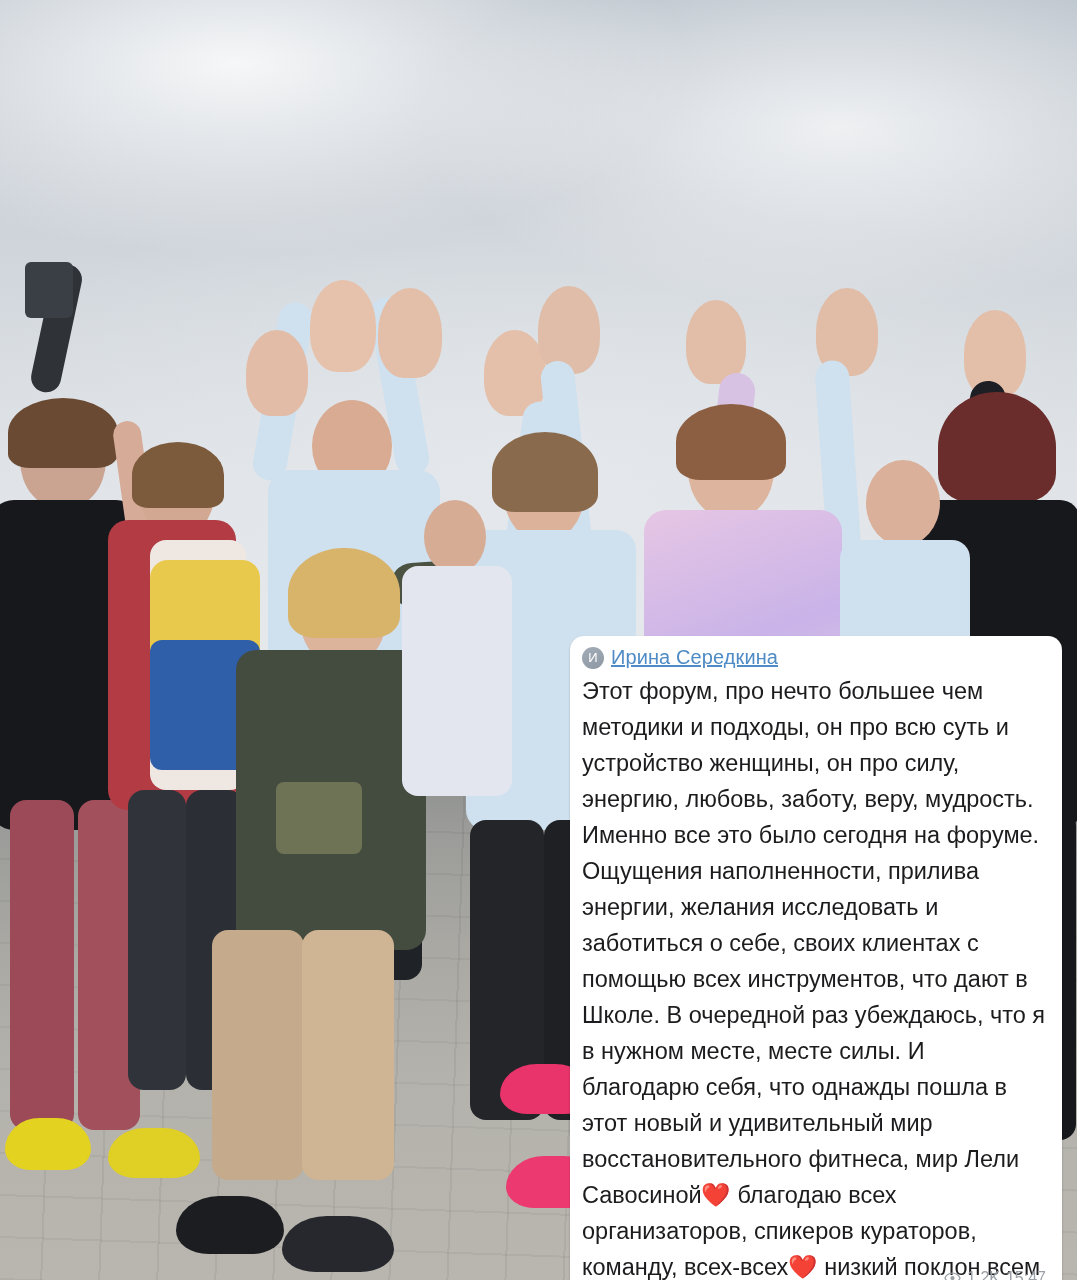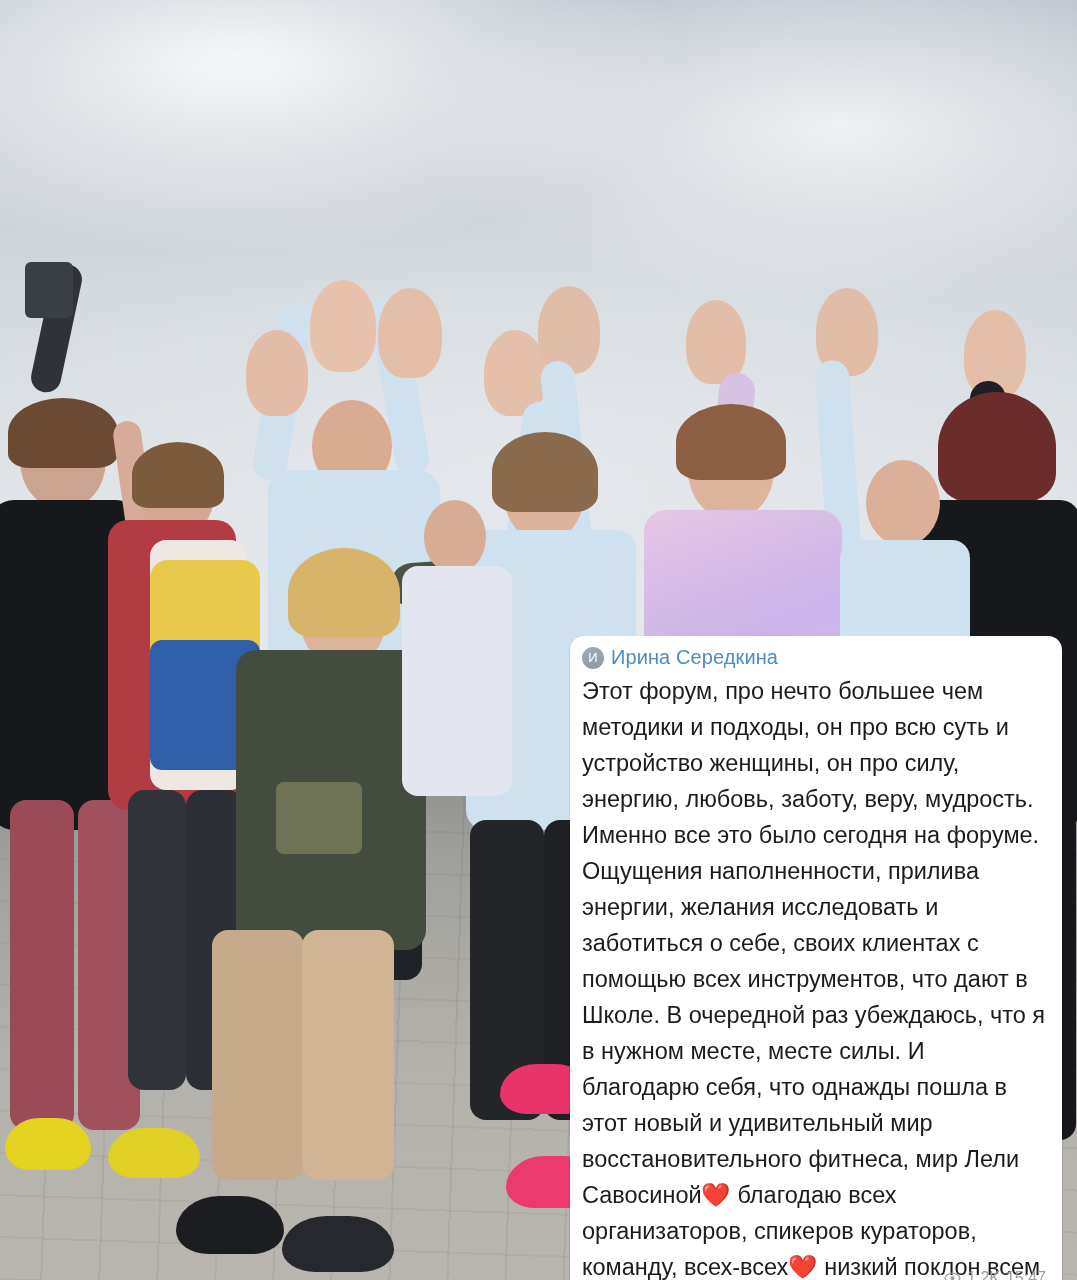--- a/index.html
+++ b/index.html
@@ -116,20 +116,21 @@
     line-height: 22px;
     text-align: center;
     font-family: "Liberation Sans", sans-serif;
     flex: none;
   }
   .author {
     color: #4f8bc4;
     font-size: 20px;
     font-weight: 400;
     letter-spacing: .1px;
+    text-decoration: underline;
   }
   .msg-text {
     color: #1c1c1e;
     font-size: 23.5px;
     line-height: 36px;
     font-family: "Liberation Sans", sans-serif;
     word-wrap: break-word;
     white-space: pre-wrap;
     margin: 0;
   }

